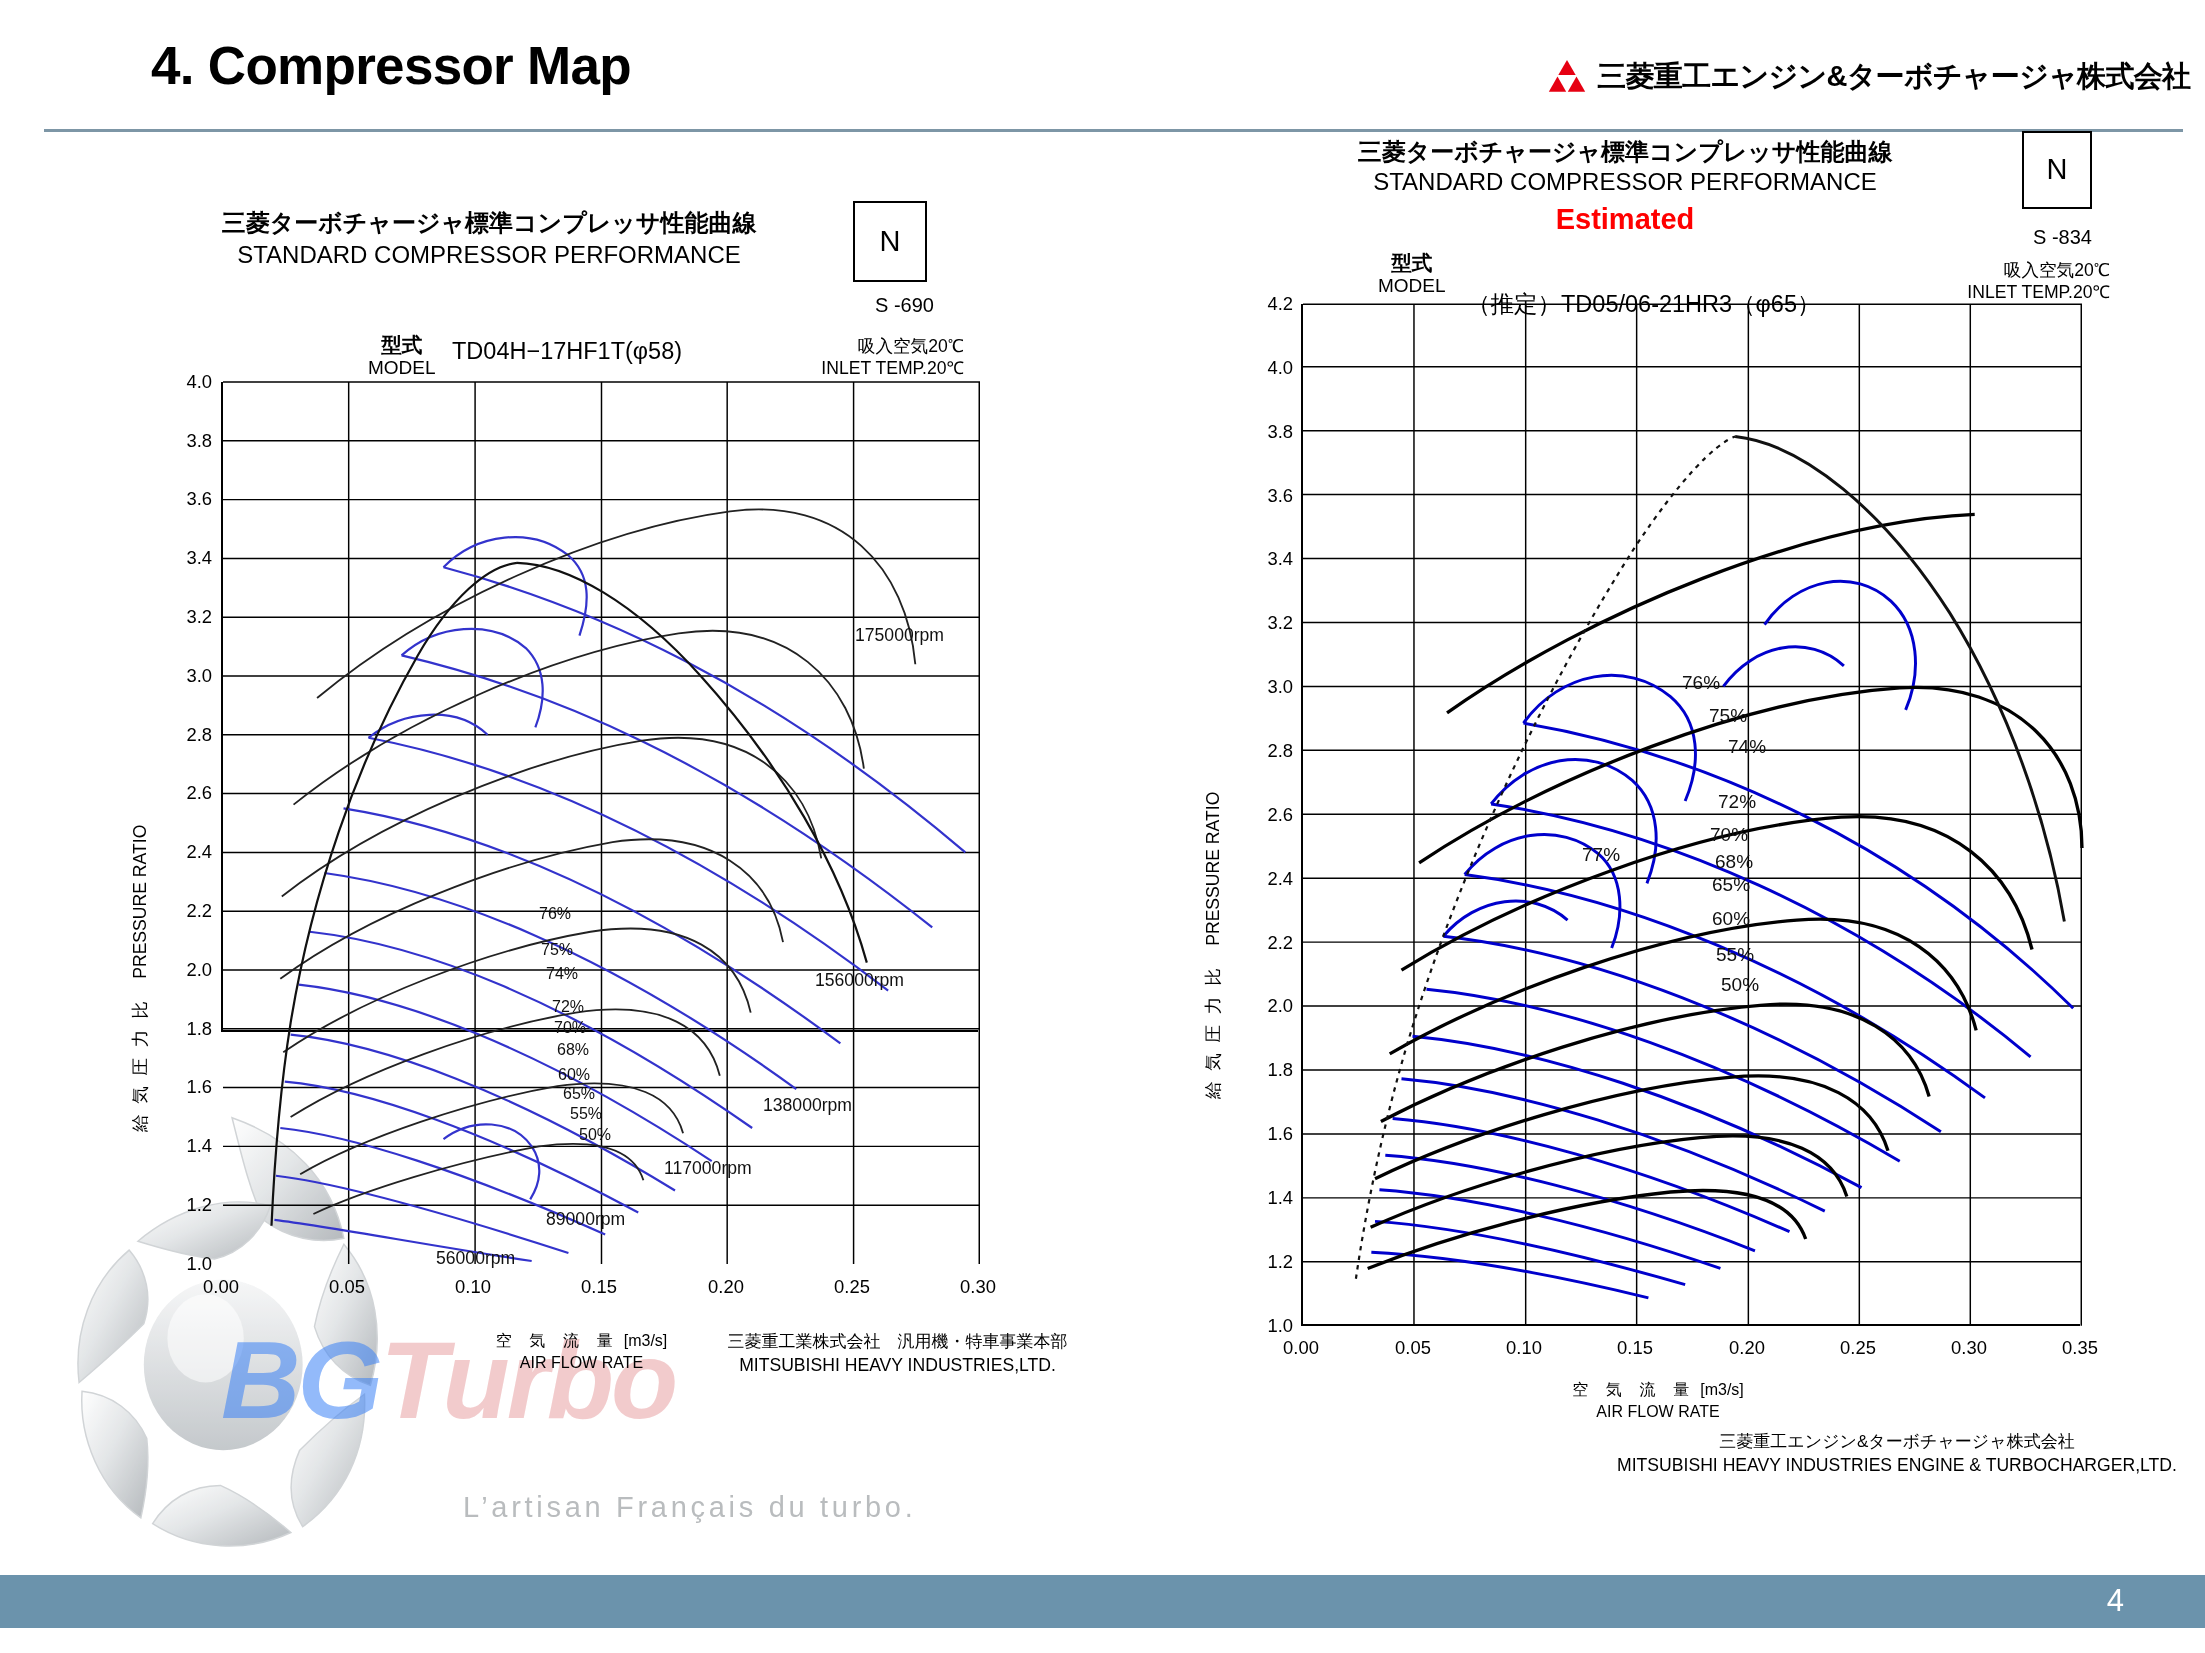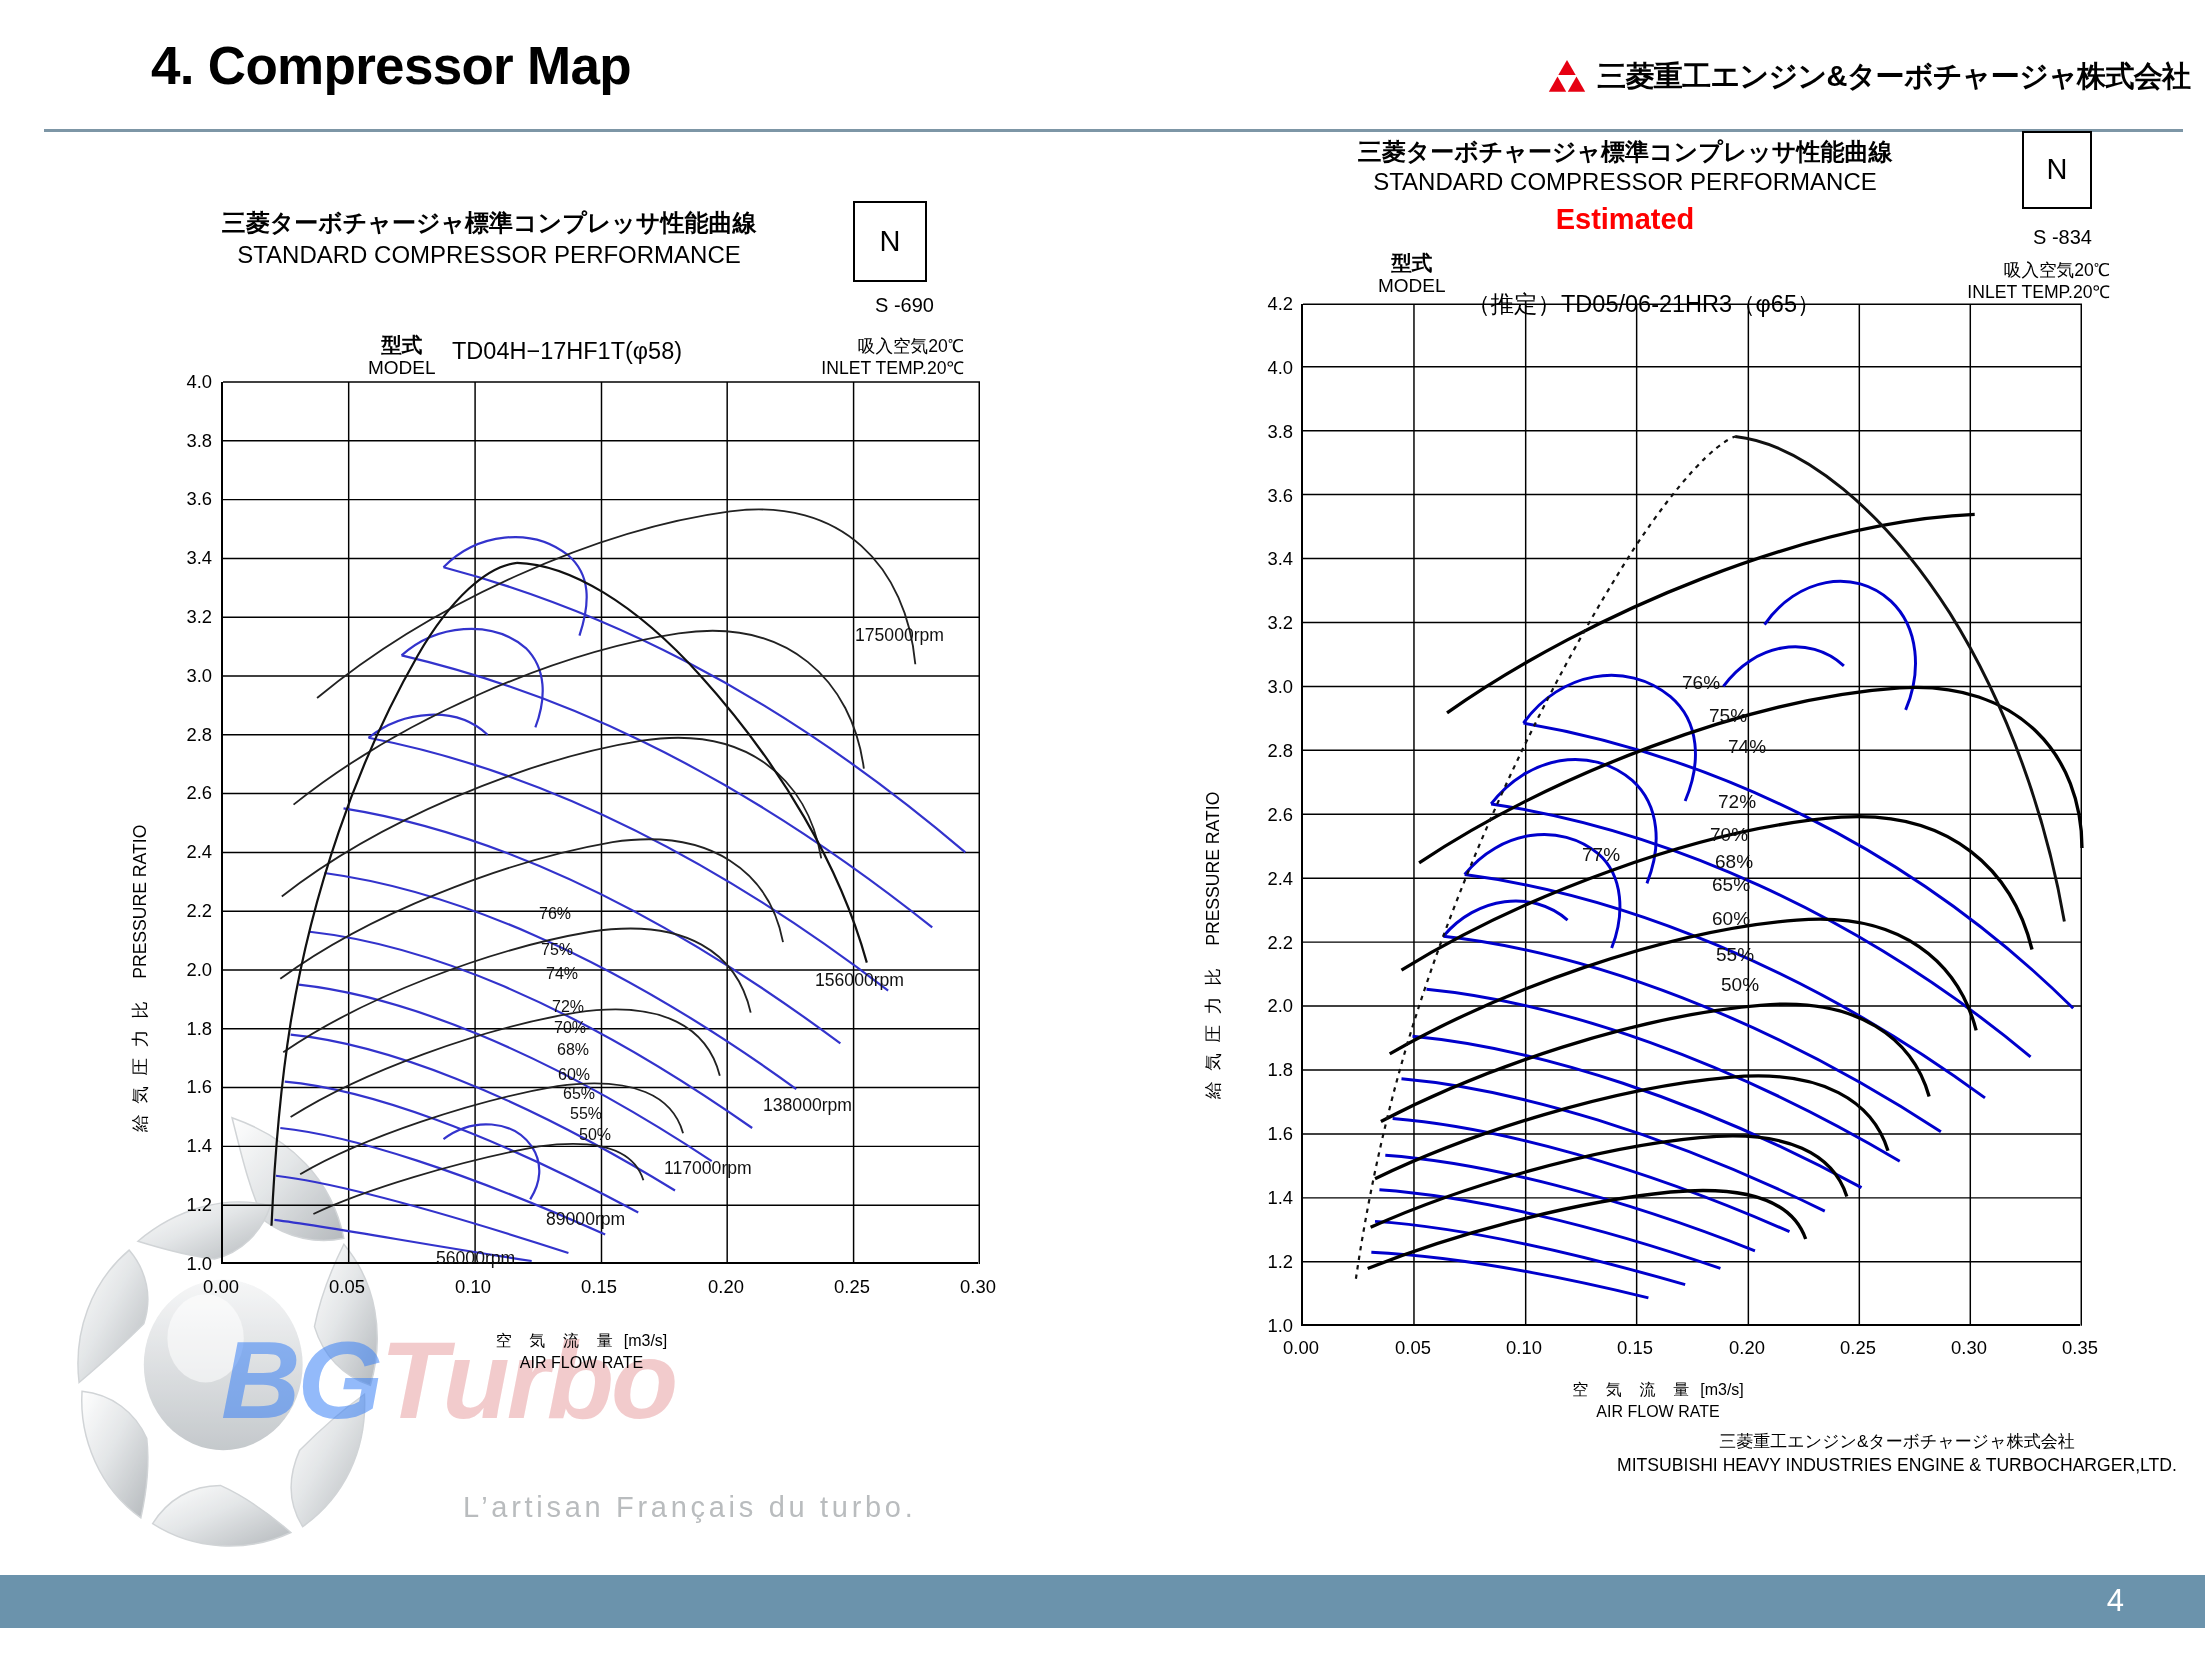--- a/index.html
+++ b/index.html
@@ -195,21 +195,21 @@
         <div class="xtick" style="top: 1078px; left: 229px;">0.05</div>
         <div class="xtick" style="top: 1078px; left: 355px;">0.10</div>
         <div class="xtick" style="top: 1078px; left: 481px;">0.15</div>
         <div class="xtick" style="top: 1078px; left: 608px;">0.20</div>
         <div class="xtick" style="top: 1078px; left: 734px;">0.25</div>
         <div class="xtick" style="top: 1078px; left: 860px;">0.30</div>
       </div>
 
     <div id="lxt"></div>
 
-    <div class="plot" style="left:103px;top:184px;width:757px;height:882px;">
+    <div class="plot" style="left:103px;top:184px;width:757px;height:650px;">
       <svg width="757" height="882" viewBox="0 0 1030 1200">
 
         <g stroke="#000" stroke-width="2" fill="none">
           <line x1="0" y1="1120" x2="1030" y2="1120"></line>
           <line x1="0" y1="1040" x2="1030" y2="1040"></line>
           <line x1="0" y1="960" x2="1030" y2="960"></line>
           <line x1="0" y1="880" x2="1030" y2="880"></line>
           <line x1="0" y1="800" x2="1030" y2="800"></line>
           <line x1="0" y1="720" x2="1030" y2="720"></line>
           <line x1="0" y1="640" x2="1030" y2="640"></line>
@@ -283,20 +283,24 @@
       <div class="ann effL" style="left:335px;top:684px;">60%</div>
       <div class="ann effL" style="left:340px;top:703px;">65%</div>
       <div class="ann effL" style="left:347px;top:723px;">55%</div>
       <div class="ann effL" style="left:356px;top:744px;">50%</div>
     </div>
 
     <div class="xlab" style="left:309px;top:1132px;width:309px;">
       <span class="jp">空 気 流 量</span>
       <span>[m3/s]</span><br>
       <span>AIR  FLOW  RATE</span>
+    </div>
+    <div class="company" style="left:603px;top:1132px;width:353px;">
+      <span class="jp">三菱重工業株式会社　汎用機・特車事業本部</span><br>
+      <span>MITSUBISHI  HEAVY  INDUSTRIES,LTD.</span>
     </div>
   </div>
 
   <div class="chart" style="left:1191px;top:129px;width:1000px;height:1345px;">
 
     <div class="ch-jp" style="position:absolute;left:59px;top:7.4px;width:750px;">三菱ターボチャージャ標準コンプレッサ性能曲線</div>
     <div class="ch-en" style="position:absolute;left:59px;top:39px;width:750px;">STANDARD COMPRESSOR PERFORMANCE</div>
     <div class="ch-est" style="position:absolute;left:59px;top:74px;width:750px;">Estimated</div>
 
     <div class="nbox" style="left:831px;top:1.5px;width:66px;height:74px;">N</div>

